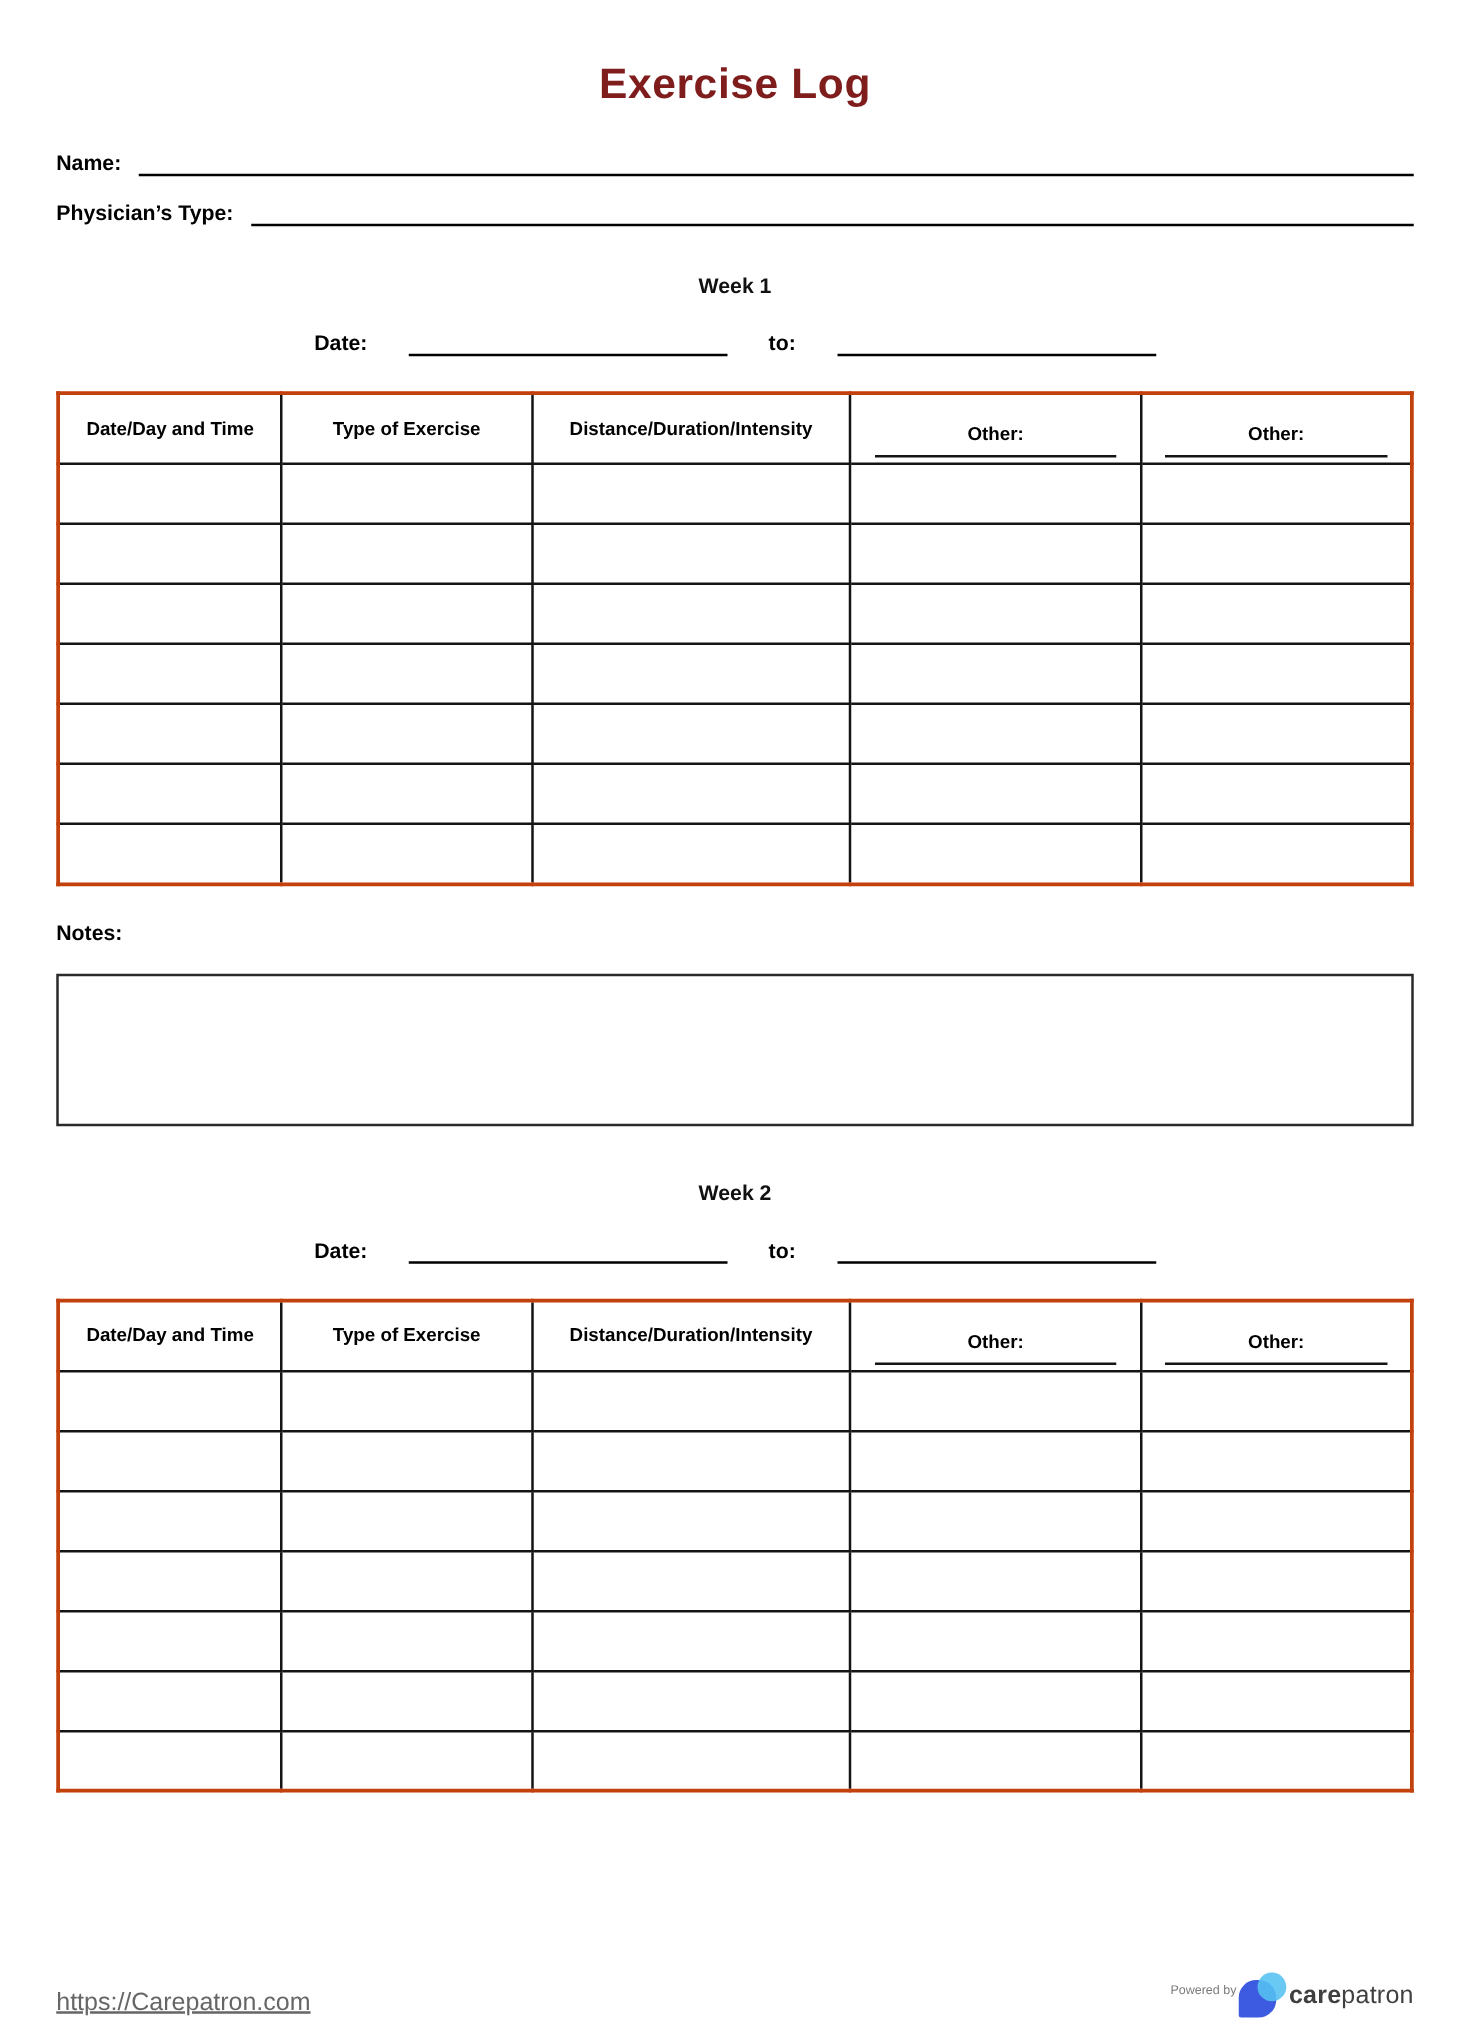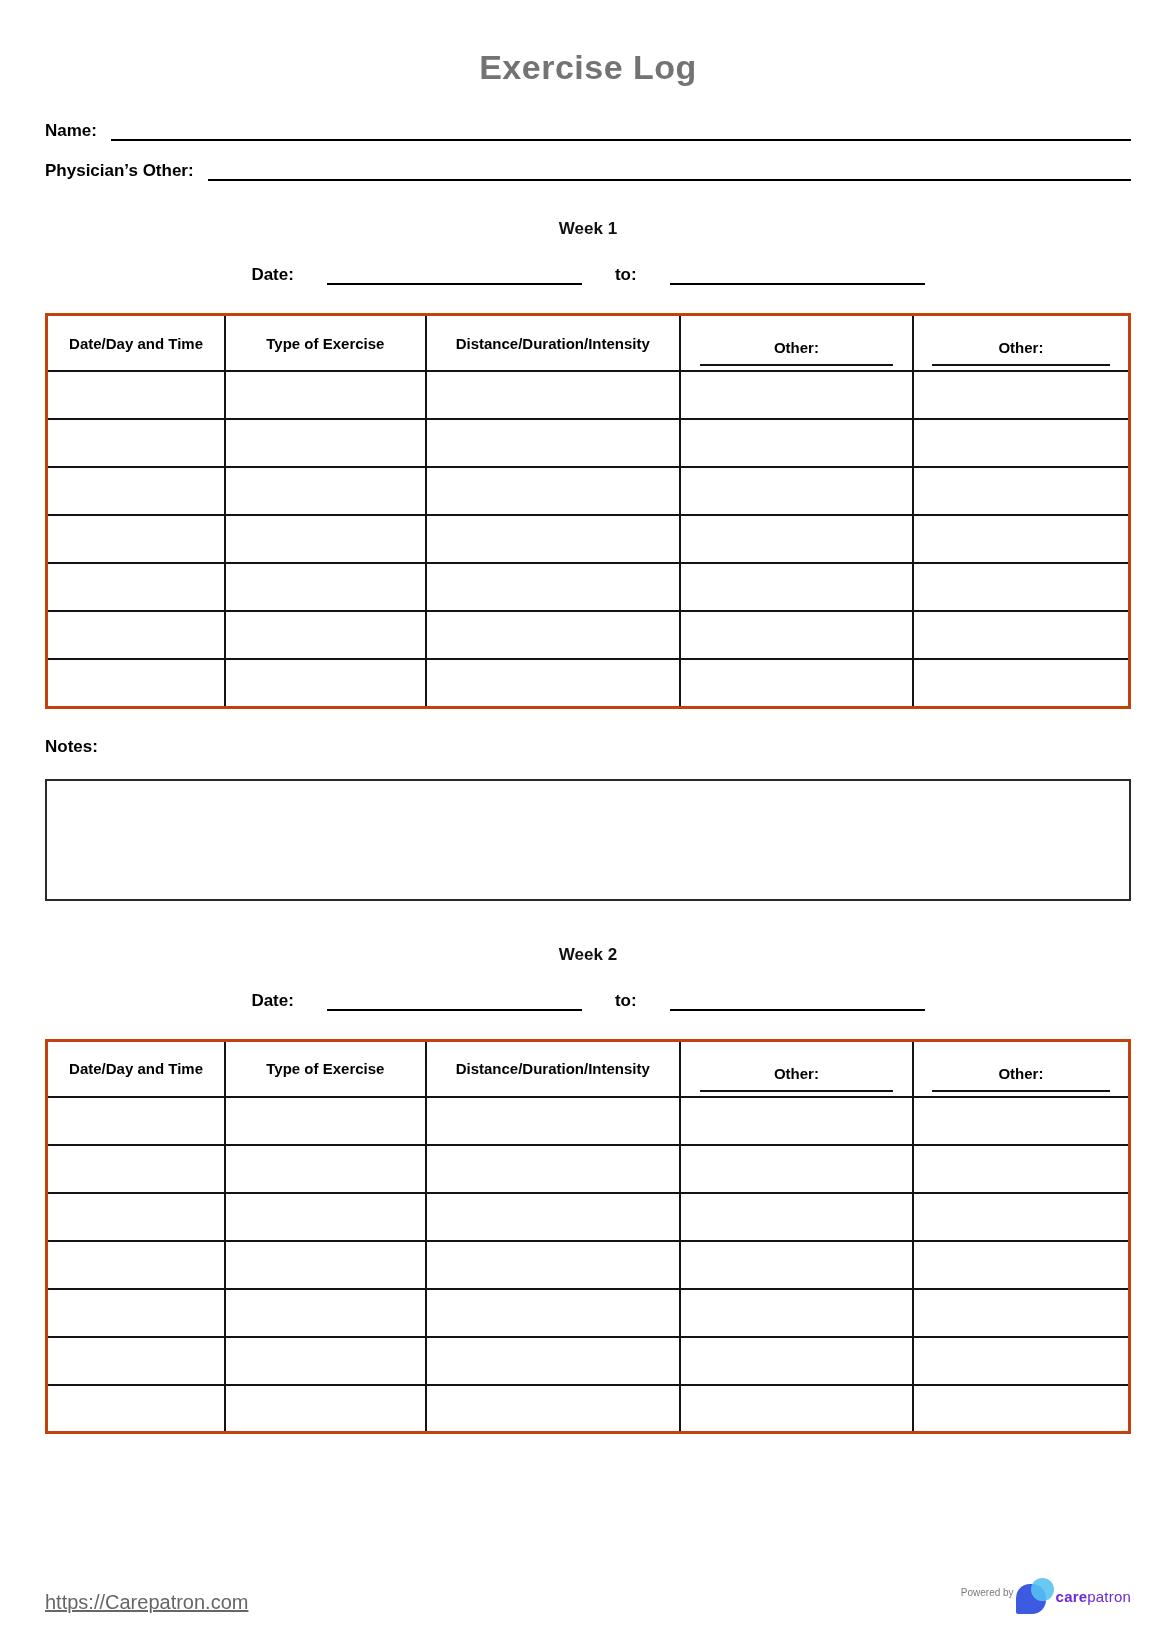--- a/index.html
+++ b/index.html
@@ -11,21 +11,21 @@
     color: #000000;
     display: flex;
     flex-direction: column;
     padding: 0 45px;
   }
   .page-title {
     margin-top: 48px;
     text-align: center;
     font-size: 34px;
     font-weight: bold;
-    color: #737373;
+    color: #7f1d1d;
     letter-spacing: 0.5px;
   }
   .field-row {
     display: flex;
     align-items: flex-end;
     margin-top: 34px;
   }
   .field-row + .field-row { margin-top: 20px; }
   .field-label {
     font-size: 17px;
@@ -159,38 +159,38 @@
     right: 2px;
     top: 0;
     width: 23px;
     height: 23px;
     border-radius: 50%;
     background: #55c1f1;
     opacity: 0.88;
     z-index: 2;
   }
   .brand-text {
-    font-size: 15px;
-    color: #6d28d9;
+    font-size: 20px;
+    color: #404040;
     letter-spacing: 0.2px;
     text-align: right;
   }
   .brand-text .bold { font-weight: bold; }
 </style>
 </head>
 <body>
 
 <h1 class="page-title">Exercise Log</h1>
 
 <div class="field-row">
   <span class="field-label">Name:</span>
   <span class="blank-line"></span>
 </div>
 <div class="field-row">
-  <span class="field-label">Physician’s Other:</span>
+  <span class="field-label">Physician’s Type:</span>
   <span class="blank-line"></span>
 </div>
 
 <section class="week week1">
   <h2 class="week-title">Week 1</h2>
 
   <div class="date-row">
     <span class="field-label">Date:</span>
     <span class="date-line"></span>
     <span class="field-label">to:</span>

